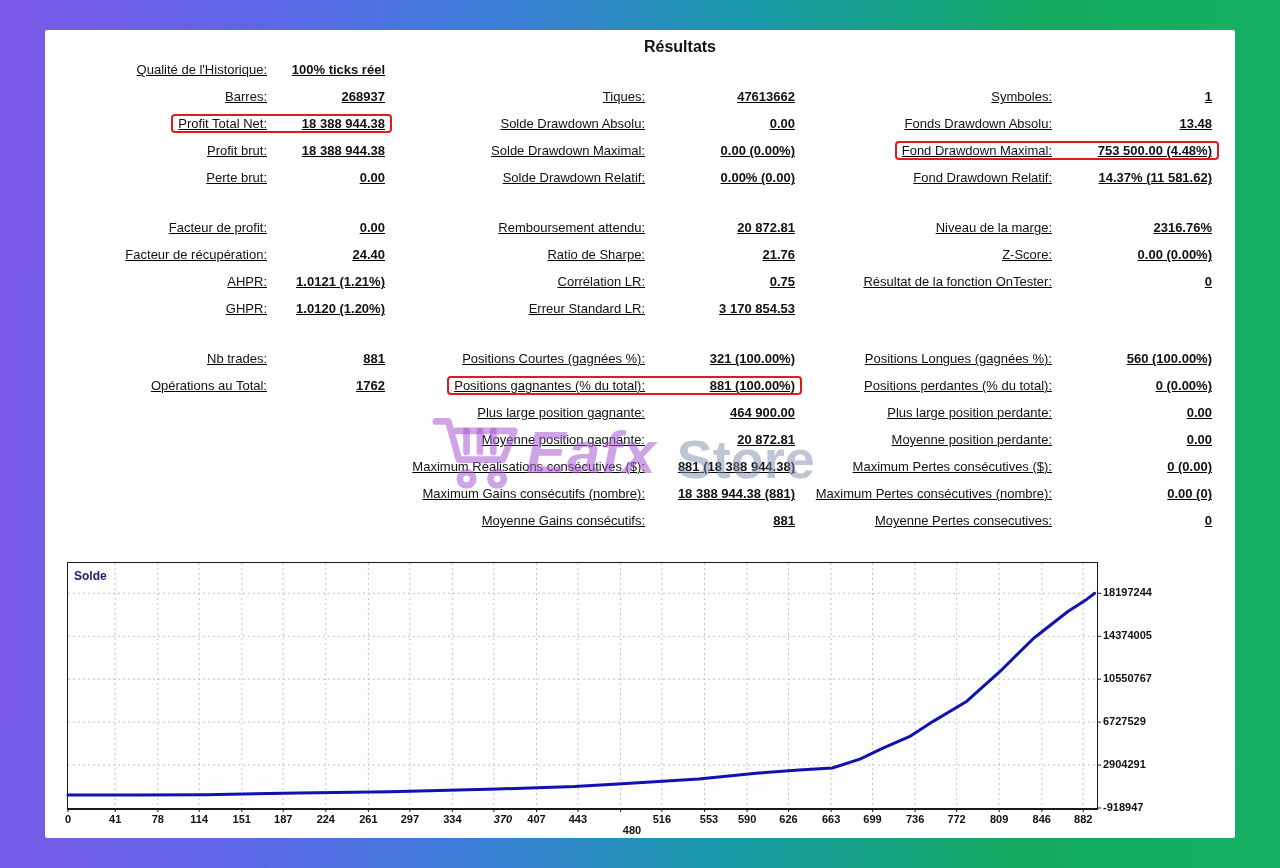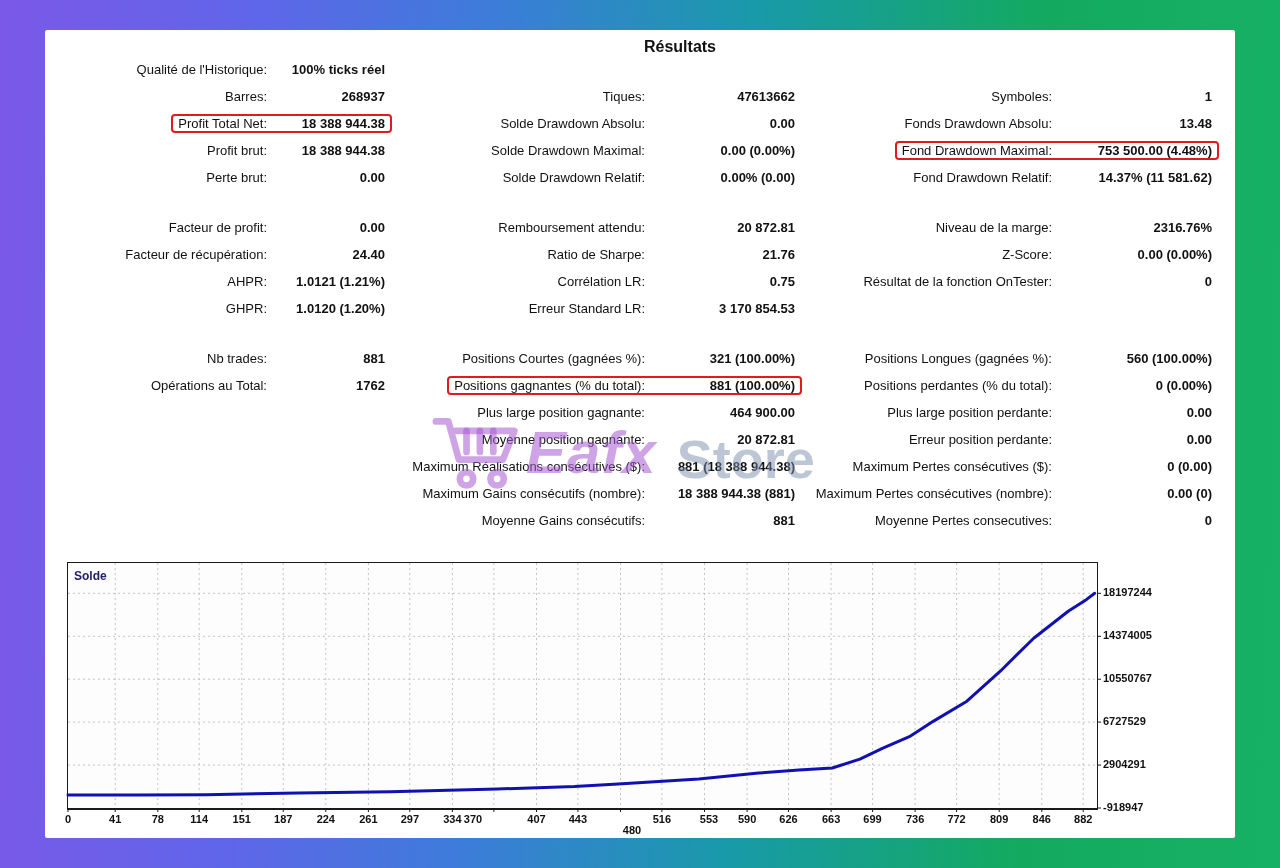--- a/index.html
+++ b/index.html
@@ -16,21 +16,21 @@
     position:absolute;top:8px;left:0;width:1190px;text-align:center;
     font-size:16px;font-weight:bold;color:#111;padding-left:40px;
   }
   .col{position:absolute;top:26px;}
   .col1{left:10px;width:337px;}
   .col2{left:285px;width:472px;}
   .col3{left:695px;width:479px;}
   .row{height:27px;display:flex;align-items:center;justify-content:flex-end;}
   .row.gap{height:23px;}
   .rowbox{display:inline-flex;align-items:flex-start;border:2px solid transparent;
-          border-radius:4px;padding:0 5px;white-space:nowrap;}
+          border-radius:4px;padding:0 5px;white-space:nowrap;text-decoration:underline;}
   .row.boxed .rowbox{border-color:#e11b1b;}
   .lbl{font-size:13px;color:#111;text-align:right;}
   .val{font-size:13px;font-weight:bold;color:#111;text-align:right;}
   .col1 .val{width:118px;}
   .col2 .val{width:150px;}
   .col3 .val{width:160px;}
   
   .chart-box{position:absolute;left:22px;top:532px;width:1029px;height:245px;
     border:1px solid #1a1a1a;border-bottom-width:2px;background:#fdfdfd;}
   .chart-box svg{position:absolute;left:0;top:0;overflow:visible;}
@@ -373,21 +373,21 @@
 
         <div class="row">
           <span class="rowbox">
             <span class="lbl">Plus large position perdante:</span>
             <span class="val">0.00</span>
           </span>
         </div>
 
         <div class="row">
           <span class="rowbox">
-            <span class="lbl">Erreur position perdante:</span>
+            <span class="lbl">Moyenne position perdante:</span>
             <span class="val">0.00</span>
           </span>
         </div>
 
         <div class="row">
           <span class="rowbox">
             <span class="lbl">Maximum Pertes consécutives ($):</span>
             <span class="val">0 (0.00)</span>
           </span>
         </div>
@@ -490,21 +490,21 @@
         <span style="left: 0px;">0</span>
         <span style="left: 47.1913px;">41</span>
         <span style="left: 89.7785px;">78</span>
         <span style="left: 131.215px;">114</span>
         <span style="left: 173.802px;">151</span>
         <span style="left: 215.238px;">187</span>
         <span style="left: 257.826px;">224</span>
         <span style="left: 300.413px;">261</span>
         <span style="left: 341.849px;">297</span>
         <span style="left: 384.436px;">334</span>
-        <span style="left: 405px;">370</span>
+        <span style="left: 435px; font-style: italic;">370</span>
         <span style="left: 468.46px;">407</span>
         <span style="left: 509.896px;">443</span>
         <span style="left: 564px; margin-top: 11px;">480</span>
         <span style="left: 593.919px;">516</span>
         <span style="left: 641px;">553</span>
         <span style="left: 679.094px;">590</span>
         <span style="left: 720.53px;">626</span>
         <span style="left: 763.117px;">663</span>
         <span style="left: 804.554px;">699</span>
         <span style="left: 847.141px;">736</span>

